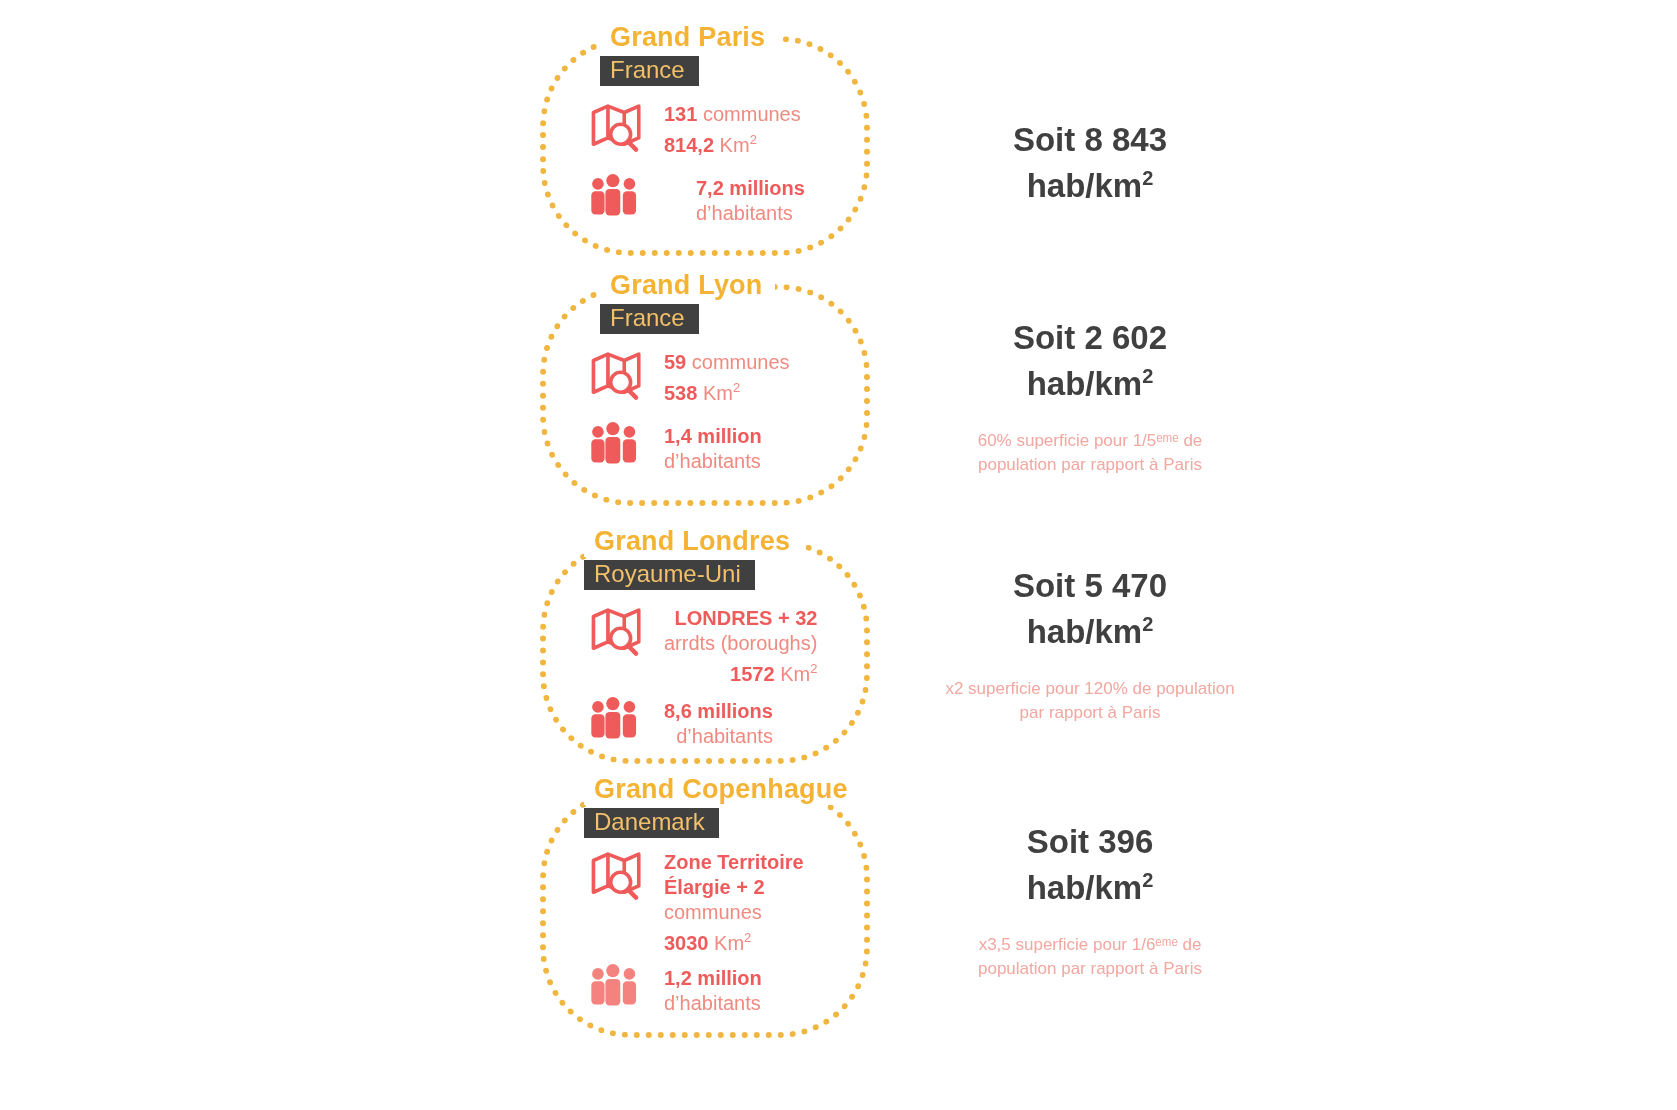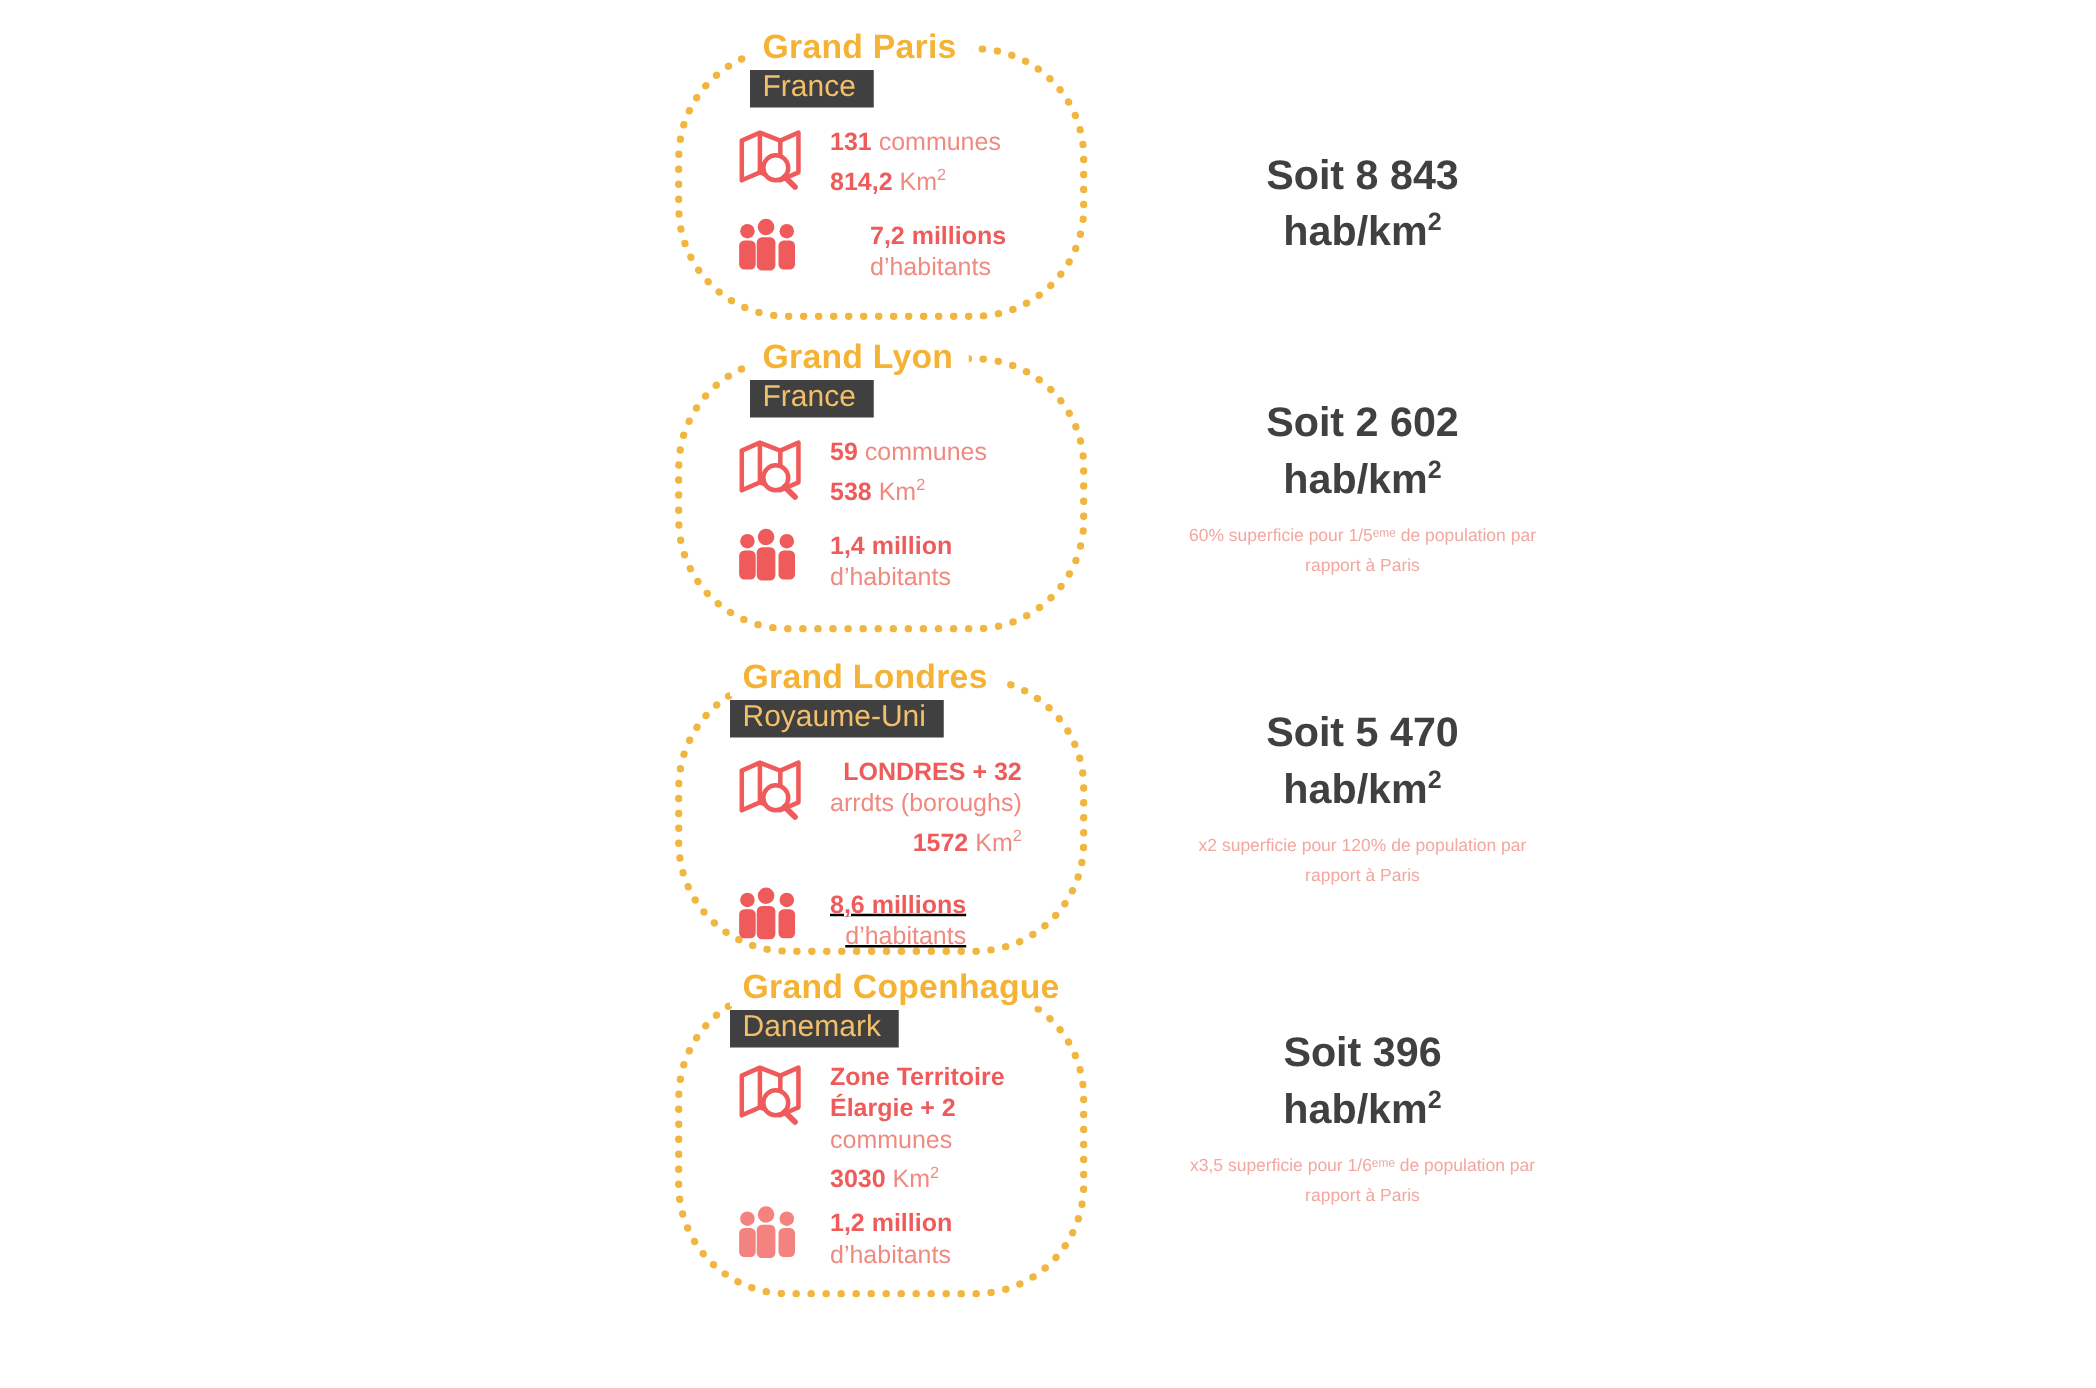--- a/index.html
+++ b/index.html
@@ -118,23 +118,23 @@
     color: #404040;
     font-weight: bold;
     font-size: 33px;
     line-height: 39px;
   }
   .soit sup {
     font-size: 20px;
     vertical-align: super;
   }
   .note {
-    margin-top: 14px;
+    margin-top: 26px;
     color: #f2a7a0;
-    font-size: 14px;
+    font-size: 17px;
     line-height: 24px;
   }
 </style>
 </head>
 <body>
 
 <div class="canvas">
 
   <div class="city-block" style="top:0px;">
     <div class="bubble-wrap" style="top:36px;">
@@ -251,21 +251,21 @@
               <line x1="44" y1="48" x2="53" y2="57" stroke="#ef5b5b" stroke-width="5" stroke-linecap="round"></line>
             </svg>
           </div>
           <div class="row-text">
             <div><b>LONDRES + 32</b></div>
             <div>arrdts (boroughs)</div>
             <div><b>1572</b><span> Km</span><sup>2</sup></div>
           </div>
         </div>
 
-        <div class="row" style="margin-top:20px;text-decoration:underline;">
+        <div class="row" style="margin-top:8px;">
           <div class="icon">
             <svg width="58" height="52" viewBox="0 0 70 62">
               <circle cx="12" cy="14" r="7" fill="#ef5b5b"></circle>
               <rect x="4" y="23" width="16" height="28" rx="5" fill="#ef5b5b"></rect>
               <circle cx="30" cy="10" r="8" fill="#ef5b5b"></circle>
               <rect x="21" y="20" width="18" height="32" rx="5" fill="#ef5b5b"></rect>
               <circle cx="50" cy="14" r="7" fill="#ef5b5b"></circle>
               <rect x="42" y="23" width="16" height="28" rx="5" fill="#ef5b5b"></rect>
             </svg>
           </div>

